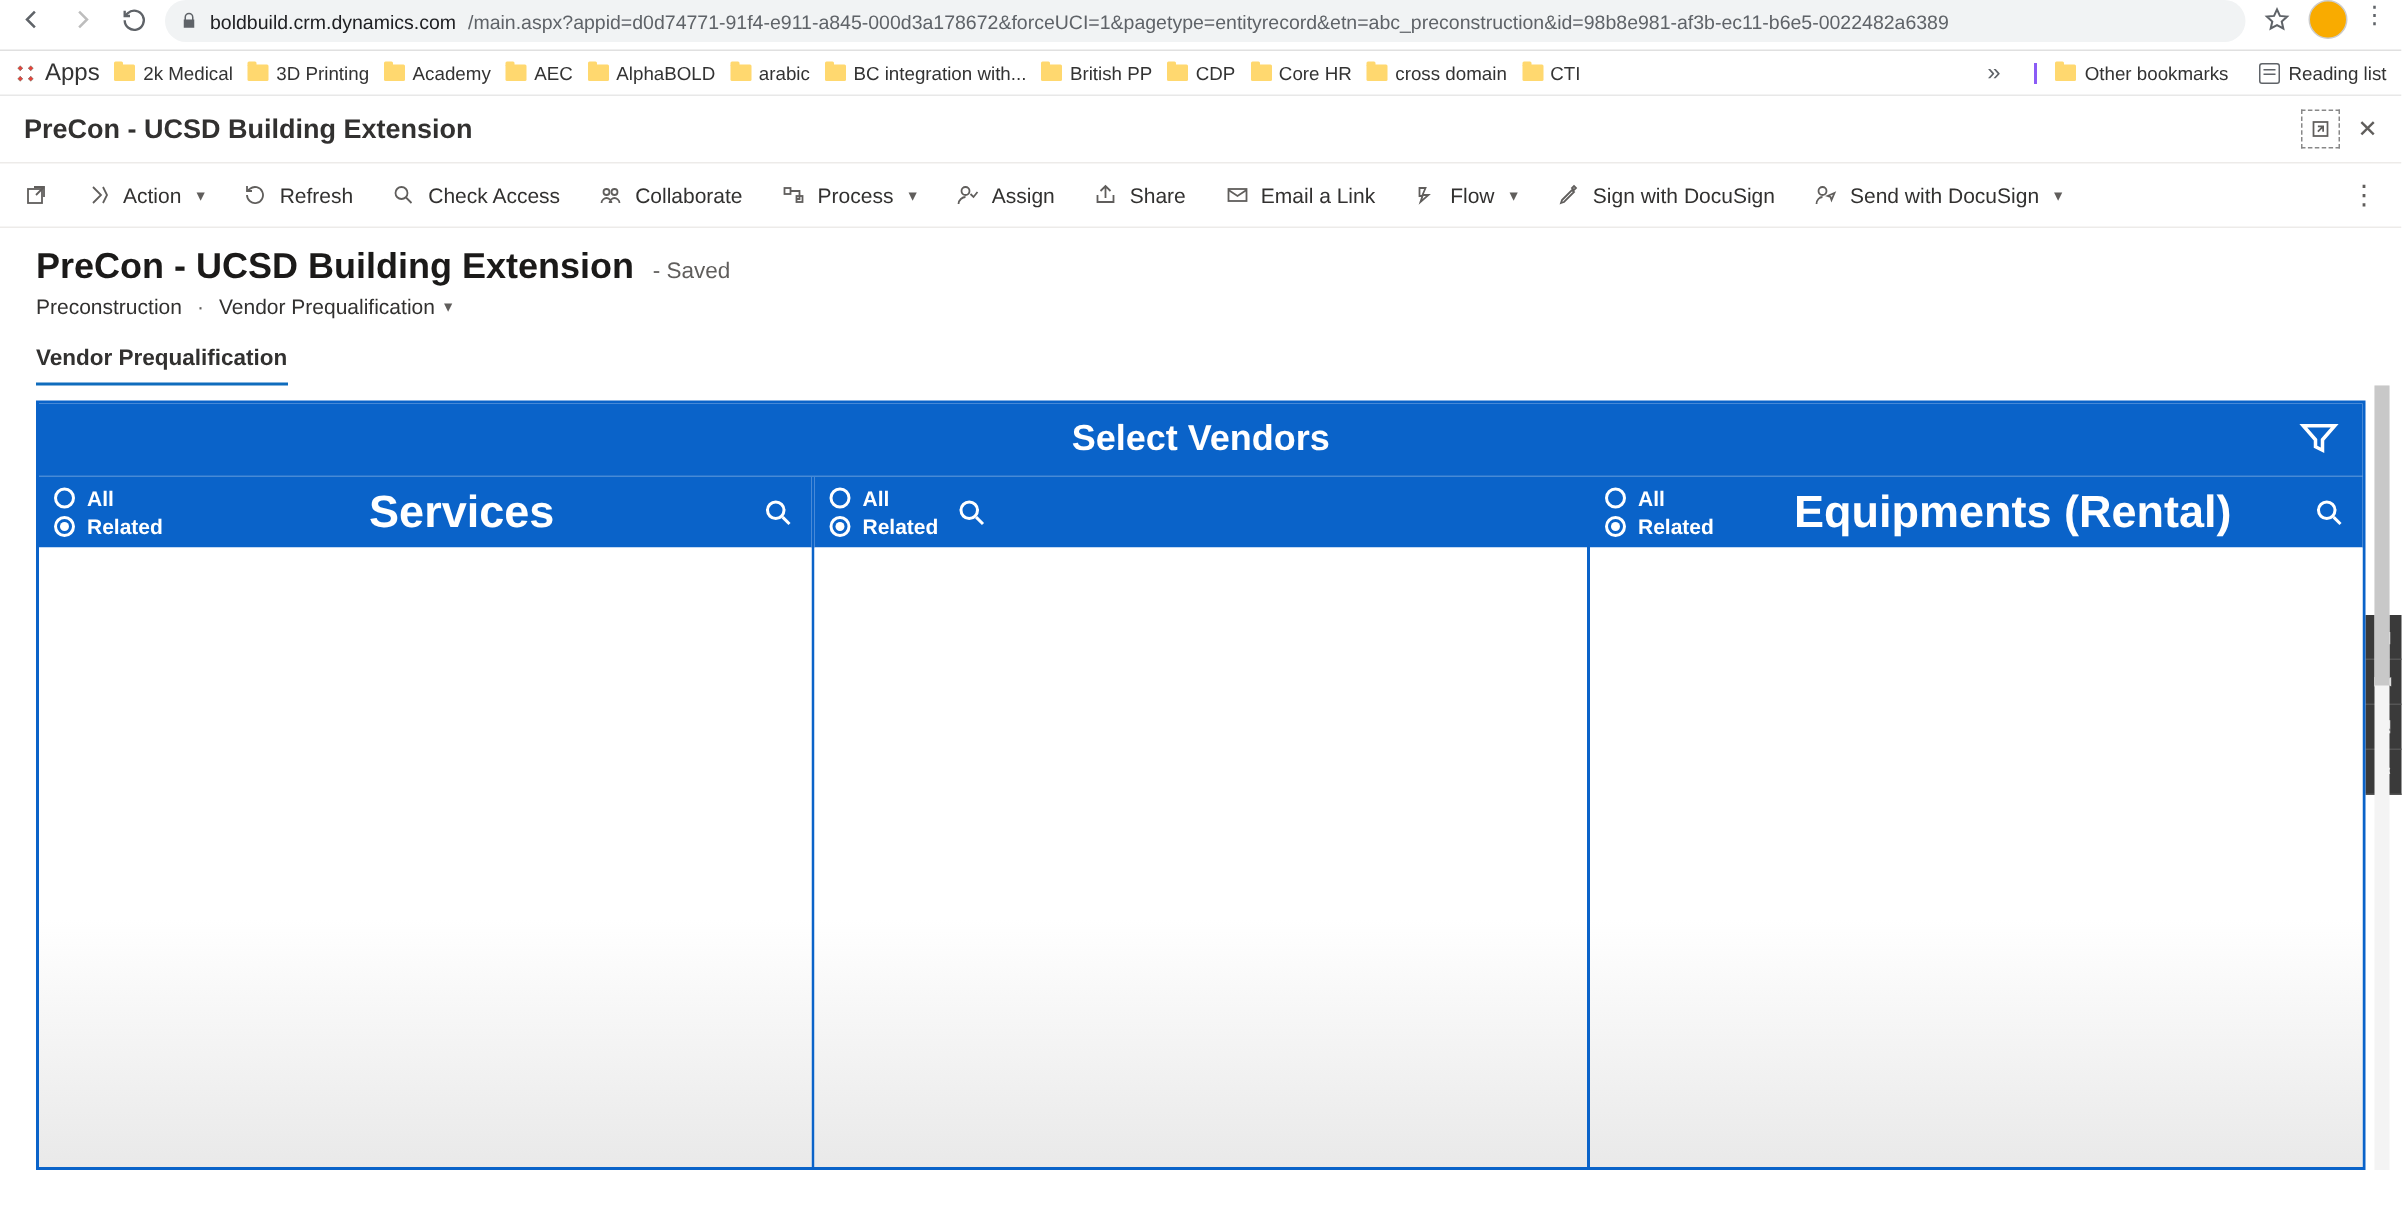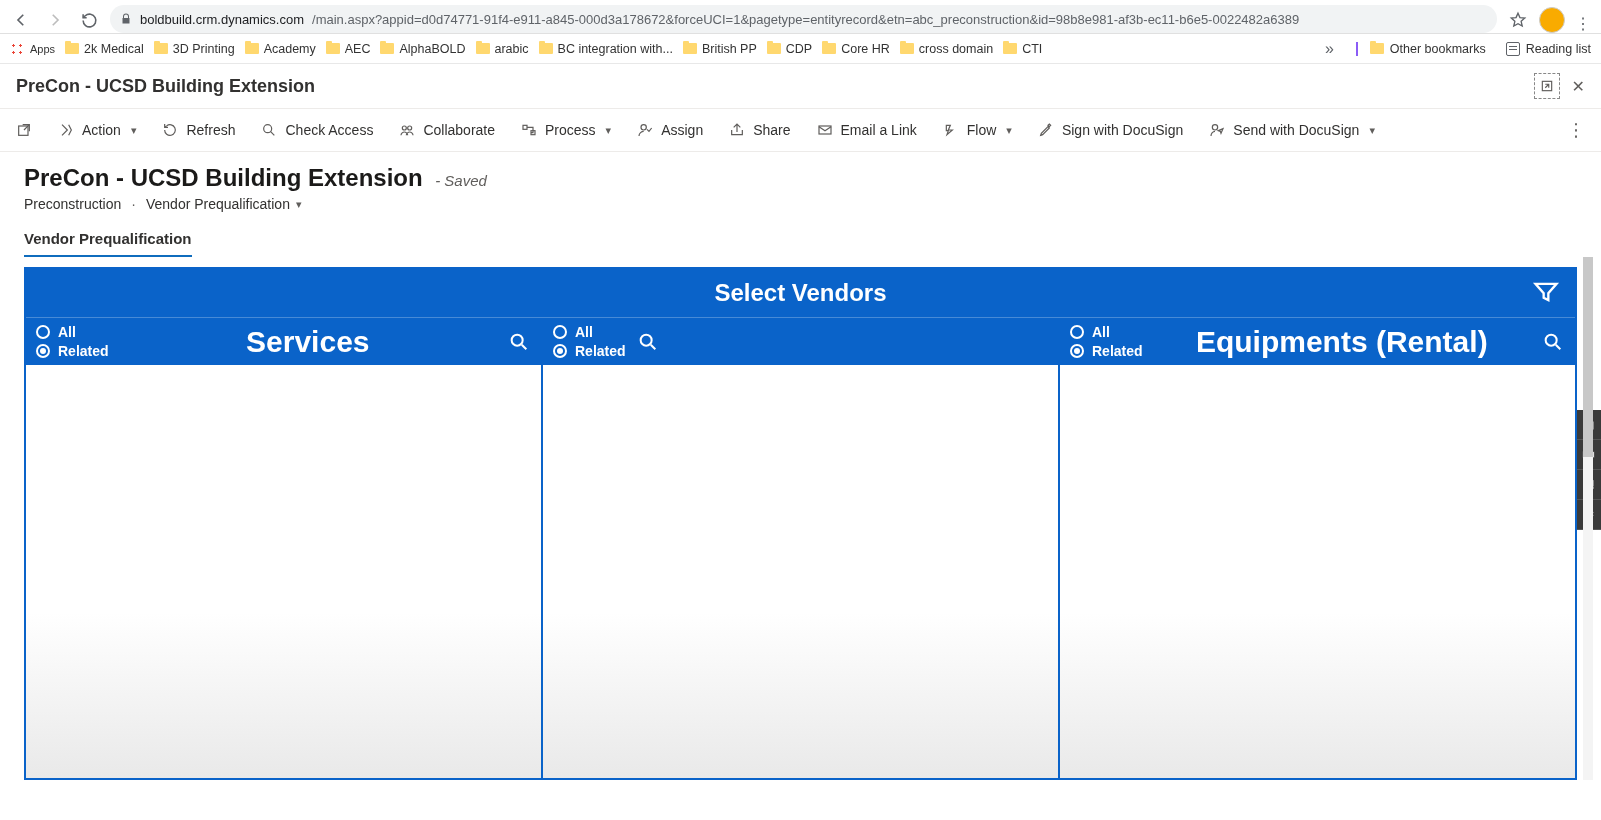--- a/index.html
+++ b/index.html
@@ -1,30 +1,30 @@
 <!DOCTYPE html>
 <html><head>
 <meta charset="utf-8">
 <style>
   * { box-sizing: border-box; margin: 0; padding: 0; font-family: "Segoe UI", Arial, sans-serif; }
   body { width: 1601px; height: 820px; overflow: hidden; background: #fff; }
 
   
-  .browser-bar { height: 34px; display: flex; align-items: flex-end; padding: 0 8px; gap: 8px; background: #fff; border-bottom: 1px solid #e0e0e0; }
+  .browser-bar { height: 34px; display: flex; align-items: flex-start; padding: 0 8px; gap: 8px; background: #fff; border-bottom: 1px solid #e0e0e0; }
   .nav-btn { width: 26px; height: 26px; display: flex; align-items: center; justify-content: center; color: #5f6368; cursor: pointer; border-radius: 50%; }
   .nav-btn.disabled { color: #bdbdbd; }
   .url-bar { flex: 1; display: flex; align-items: center; background: #f1f3f4; border-radius: 14px; height: 28px; padding: 0 10px; gap: 8px; color: #5f6368; font-size: 13px; overflow: hidden; white-space: nowrap; }
   .url-host { color: #202124; }
   .url-path { color: #5f6368; }
   .profile-avatar { width: 26px; height: 26px; border-radius: 50%; background: #f9ab00; border: 1px solid #ccc; }
   .chrome-menu { width: 20px; color: #5f6368; text-align: center; }
 
   
   .bookmarks-bar { height: 30px; display: flex; align-items: center; padding: 0 10px; gap: 10px; border-bottom: 1px solid #e8e8e8; }
-  .apps-btn { display: flex; align-items: center; gap: 6px; font-size: 11px; color: #333; }
+  .apps-btn { display: flex; align-items: center; gap: 6px; font-size: 16px; color: #333; }
   .apps-grid { width: 14px; height: 14px; background-image: radial-gradient(circle, #ea4335 1.3px, transparent 1.3px), radial-gradient(circle, #4285f4 1.3px, transparent 1.3px), radial-gradient(circle, #34a853 1.3px, transparent 1.3px), radial-gradient(circle, #fbbc05 1.3px, transparent 1.3px); background-size: 7px 7px; background-position: 0 0, 7px 0, 0 7px, 7px 7px; }
   .bookmark { display: flex; align-items: center; gap: 5px; font-size: 12.5px; color: #333; white-space: nowrap; }
   .folder-icon { width: 14px; height: 11px; background: #ffd86f; border-radius: 1px; position: relative; }
   .folder-icon::before { content:""; position:absolute; top:-2px; left:0; width:6px; height:3px; background:#ffd86f; border-radius:1px 1px 0 0; }
   .bm-spacer { flex: 1; }
   .bm-chevron { color:#5f6368; font-size:16px; padding:0 6px; }
   .other-bm { display:flex; align-items:center; gap:6px; font-size:12.5px; color:#333; padding-left:12px; border-left:2px solid #8b5cf6; margin-left:6px; }
   .rl-icon { width:14px; height:14px; border:1.5px solid #5f6368; border-radius:2px; position:relative; }
   .rl-icon::after { content:""; position:absolute; left:2px; right:2px; top:3px; height:1.5px; background:#5f6368; box-shadow: 0 3px 0 #5f6368; }
   .reading-list { display:flex; align-items:center; gap:6px; font-size:12.5px; color:#333; padding-left:10px; }
@@ -39,21 +39,21 @@
   
   .cmdbar { height: 44px; display:flex; align-items:center; padding: 0 16px; gap: 26px; border-top:1px solid #edebe9; border-bottom:1px solid #edebe9; color:#323130; font-size:14px; }
   .cmd { display:flex; align-items:center; gap:8px; cursor:pointer; white-space:nowrap; }
   .cmd svg, .cmd .ci { width:16px; height:16px; flex:none; }
   .chev { font-size:11px; color:#605e5c; margin-left:2px; }
   .more-v { font-size:18px; color:#605e5c; }
 
   
   .record-heading { padding: 12px 24px 4px 24px; }
   .rh-title { font-size: 24px; font-weight: 600; color:#1b1a19; display:inline; }
-  .rh-saved { font-size: 15px; color:#605e5c; margin-left:8px;font-style:italic; }
+  .rh-saved { font-size: 15px; color:#605e5c; margin-left:8px; }
   .rh-sub { font-size: 14px; color:#323130; margin-top:4px; display:flex; align-items:center; gap:10px;}
   .rh-sub .dot { color:#605e5c; }
   .rh-sub .view { display:flex; align-items:center; gap:4px;}
 
   
   .d365-tabs { padding: 14px 24px 0 24px; display:flex; gap:20px; }
   .d365-tab { font-size: 15px; color:#323130; padding-bottom: 8px; border-bottom: 2.5px solid transparent; font-weight:600; }
   .d365-tab.active { border-bottom-color:#0f6cbd; }
 
   

